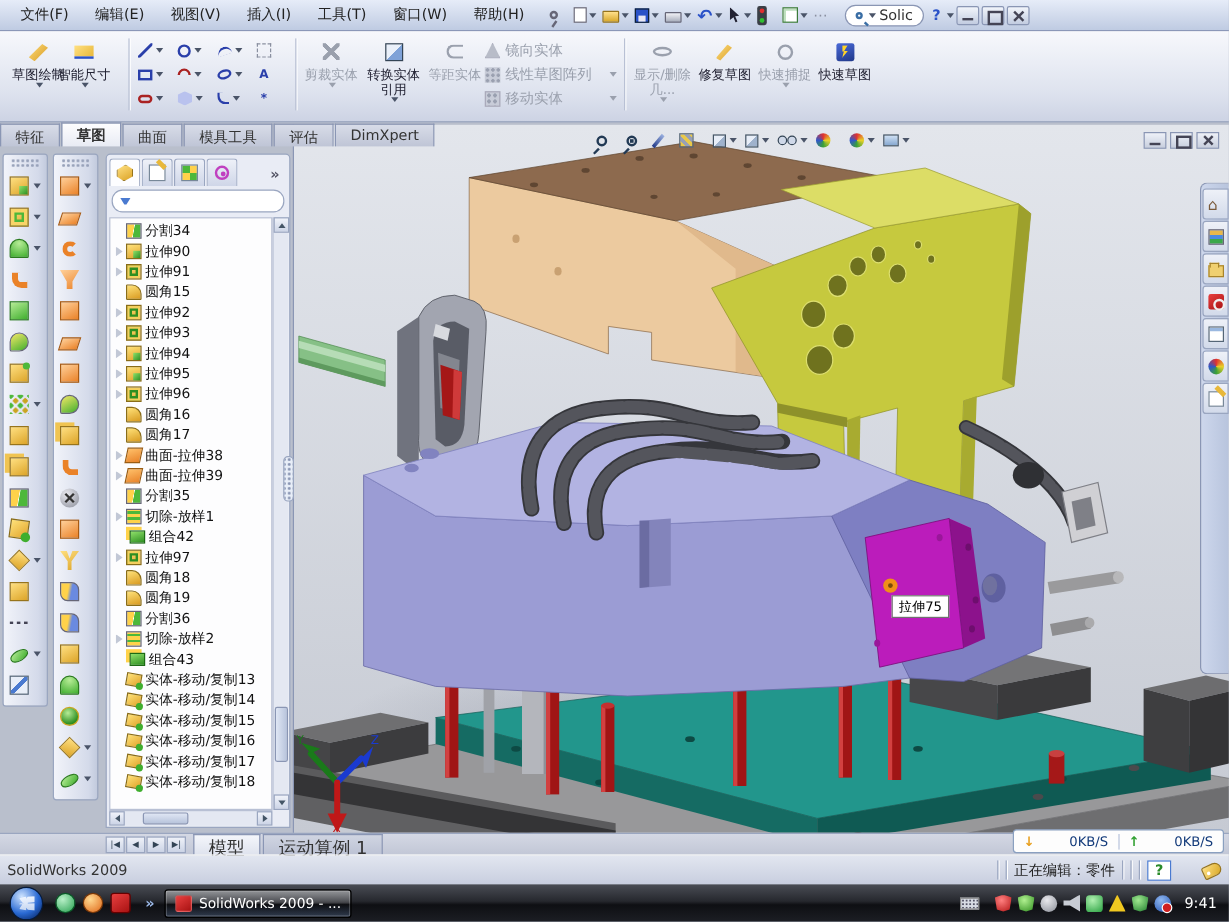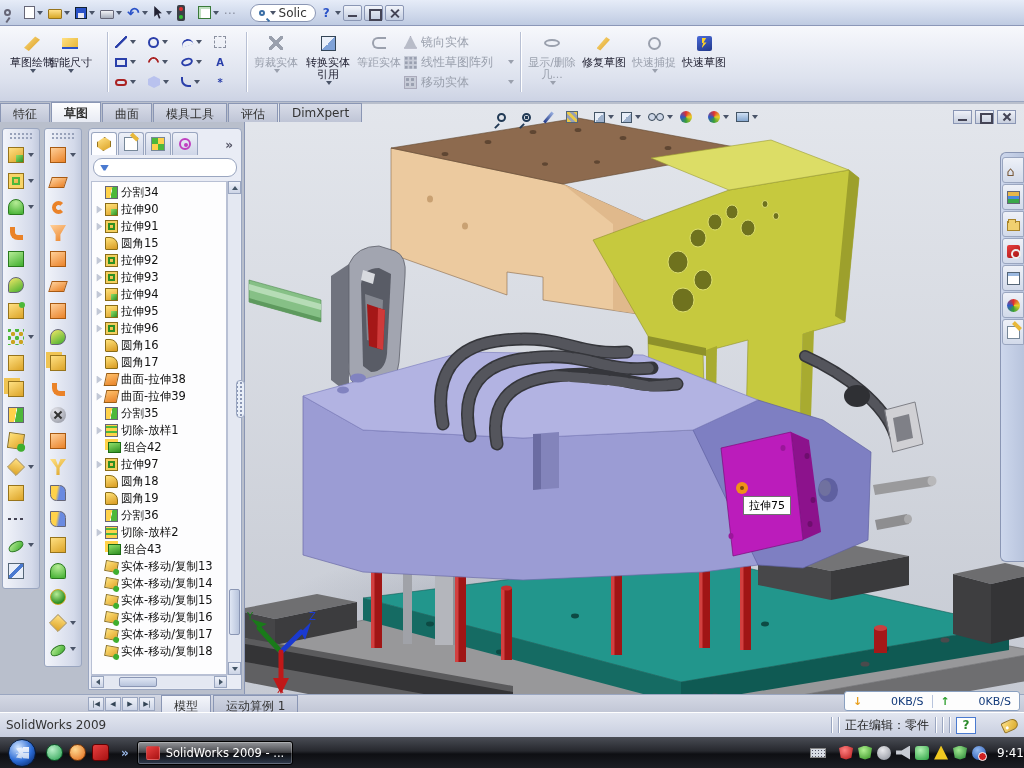--- a/index.html
+++ b/index.html
@@ -216,21 +216,21 @@
   .tp-palette{background:#fff;border:1px solid #567;box-shadow:inset 0 3px 0 #9ab8e0;}
   .tp-ball{border-radius:50%;background:conic-gradient(#e03030,#e8d028,#38a038,#3058c8,#e03030);}
   .tp-props{background:#fff;border:1px solid #789;position:relative;}
   .tp-props::after{content:"";position:absolute;right:-3px;top:-3px;width:10px;height:4px;background:#e8b83a;transform:rotate(45deg);}
   #tooltip{position:absolute;left:498px;top:392px;background:#fff;border:1px solid #707070;padding:1px 5px;font-size:11px;color:#000;z-index:5;}
 
   
   #docbar{position:absolute;left:0;top:694px;width:1024px;height:18px;background:linear-gradient(#d4d8e4,#c2c7d6);border-top:1px solid #9aa6c0;display:flex;align-items:flex-end;}
   #docnav{display:flex;gap:1px;margin:0 6px 1px 88px;}
   .navb{width:16px;height:14px;background:linear-gradient(#eef1f8,#ccd4e6);border:1px solid #9aa6c0;font-size:7px;color:#345;display:flex;align-items:center;justify-content:center;}
-  .doctab{height:17px;padding:2px 12px;background:linear-gradient(#d0d5e2,#bcc2d4);border:1px solid #8a96b4;border-bottom:none;font-size:12px;color:#333;margin-right:2px;}
+  .doctab{height:17px;padding:2px 12px;background:linear-gradient(#d0d5e2,#bcc2d4);border:1px solid #8a96b4;border-bottom:none;font-size:15px;color:#333;margin-right:2px;}
   .doctab.active{background:linear-gradient(#f4f6fb,#dfe3ee);}
 
   
   #statusbar{position:absolute;left:0;top:712px;width:1024px;height:25px;background:linear-gradient(#e2e6f0,#c8cedf);border-top:1px solid #fff;display:flex;align-items:center;}
   #appver{padding-left:6px;color:#333;}
   #statright{position:absolute;right:6px;display:flex;align-items:center;gap:6px;}
   .ssep{width:1px;height:16px;background:#9aa6c0;box-shadow:1px 0 0 #fff;}
   #editing{color:#222;}
   #qbtn{width:20px;height:17px;background:#fff;border:1px solid #4a7ad0;color:#2a8a2a;font-weight:bold;text-align:center;font-size:12px;}
   .tagic{width:16px;height:11px;background:linear-gradient(135deg,#ffe082,#d8a828);border:1px solid #97741c;border-radius:2px 6px 6px 2px;position:relative;transform:rotate(-25deg);}
@@ -254,39 +254,49 @@
   .q-sw{background:linear-gradient(145deg,#e84040,#a81212);border:1px solid #600;}
   #qchev{color:#9ab8e8;font-weight:bold;margin-left:2px;}
   .taskbtn{height:24px;min-width:152px;max-width:156px;margin-right:8px;padding:0 8px;border-radius:3px;display:flex;align-items:center;gap:6px;
     background:linear-gradient(rgba(255,255,255,.28),rgba(255,255,255,.08) 48%,rgba(0,0,0,.25) 52%,rgba(255,255,255,.06));
     border:1px solid #000;box-shadow:inset 0 0 0 1px rgba(255,255,255,.25);color:#fff;font-size:11.5px;white-space:nowrap;overflow:hidden;}
   .taskbtn.active{background:linear-gradient(rgba(255,255,255,.45),rgba(255,255,255,.15) 48%,rgba(0,0,0,.15) 52%,rgba(120,160,220,.25));}
   .tbic{width:14px;height:14px;flex:0 0 14px;border-radius:2px;}
   .ti-sw{background:linear-gradient(145deg,#e84040,#a81212);border:1px solid #fff3;}
   .ti-paint{background:linear-gradient(#c8c8cc 55%,#8a4a20 55%);border:1px solid #fff3;position:relative;}
   .ti-paint::after{content:"";position:absolute;left:3px;top:-3px;width:2px;height:6px;background:#e8c040;box-shadow:3px 0 0 #d04030;}
-  #tray{margin-left:auto;display:flex;align-items:center;gap:5px;}
+  #tray{margin-left:auto;display:flex;align-items:center;gap:5px;padding-right:10px;}
   #kbicon{width:16px;height:10px;background:#d8dce4;border:1px solid #888;background-image:radial-gradient(#556 .8px,transparent 1px);background-size:3px 3px;margin-right:8px;}
   .tric{width:14px;height:14px;display:inline-block;}
   .shield{clip-path:polygon(50% 0,100% 18%,88% 88%,50% 100%,12% 88%,0 18%);}
   .tr-red{background:radial-gradient(circle at 40% 30%,#ff8080,#b01010);}
   .tr-green{background:radial-gradient(circle at 40% 30%,#b0f090,#2a8a1a);}
   .tr-gear{background:radial-gradient(circle at 40% 30%,#e8e8ec,#8a8e98);border-radius:50%;}
   .tr-spk{background:#c8ccd4;clip-path:polygon(0 35%,40% 35%,100% 0,100% 100%,40% 65%,0 65%);}
   .tr-phone{background:radial-gradient(circle at 40% 30%,#b0f0b0,#28a040);border-radius:3px;}
   .tr-warn{background:#f0c820;clip-path:polygon(50% 0,100% 100%,0 100%);}
   .tr-shield2{background:radial-gradient(circle at 40% 30%,#a0e890,#1a7a2a);}
   .tr-sync{background:radial-gradient(circle at 40% 30%,#90b8f0,#2050b0);border-radius:50%;position:relative;}
   .tr-sync::after{content:"";position:absolute;right:-1px;bottom:-1px;width:7px;height:7px;border-radius:50%;background:#d02020;box-shadow:inset 0 0 0 1.5px #d02020;border:1px solid #fff;}
   #clock{color:#fff;font-size:12px;margin-left:6px;}
 </style>
 </head>
 <body>
 
 <div id="titlebar">
+  <ul id="menus">
+
+  <li>文件(F)</li>
+      <li>编辑(E)</li>
+      <li>视图(V)</li>
+      <li>插入(I)</li>
+      <li>工具(T)</li>
+      <li>窗口(W)</li>
+      <li>帮助(H)</li>
+    </ul>
   <div id="stdtools">
 
       <span class="stcell">
         <span class="sticon st-pin"></span>
         <i class="dd" style="visibility: hidden;"></i>
       </span>
 
       <span class="stcell">
         <span class="sticon st-new"></span>
         <i class="dd"></i>

